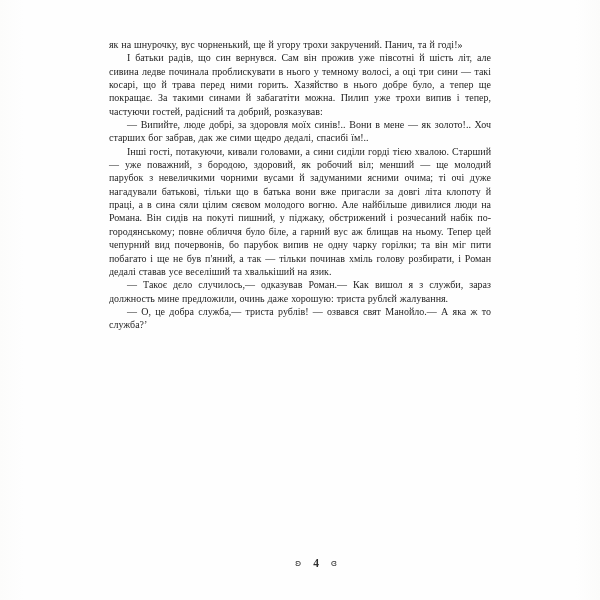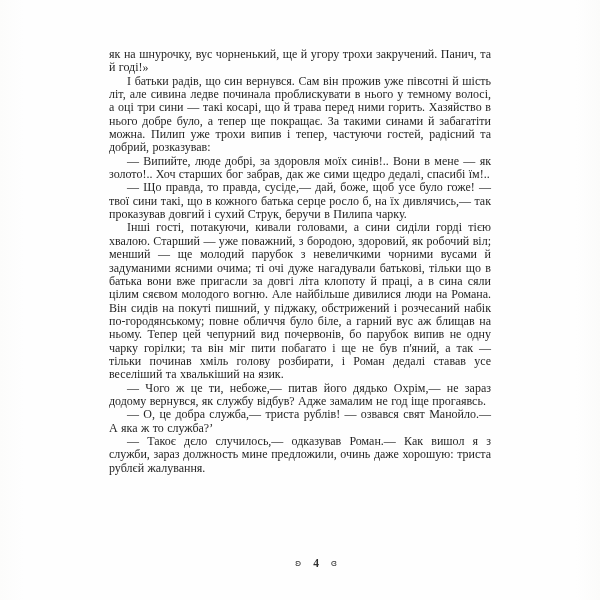--- a/index.html
+++ b/index.html
@@ -14,24 +14,24 @@
     overflow: hidden;
   }
   .page {
     position: absolute;
     inset: 0;
     background: linear-gradient(90deg, #fcfcfb 0%, #fefefe 4%, #fefefe 96%, #fbfbfa 100%);
   }
   .text-block {
     position: absolute;
     left: 109px;
-    top: 48px;
+    top: 38px;
     width: 382px;
     font-family: "Liberation Serif", "DejaVu Serif", serif;
-    font-size: 12px;
+    font-size: 10px;
     line-height: 13.35px;
     color: #252525;
     text-align: justify;
     text-justify: inter-word;
   }
   .text-block p {
     margin: 0;
     padding: 0;
     word-spacing: 0.4px;
   }
@@ -65,25 +65,23 @@
 </style>
 </head>
 <body>
 
 <div class="page">
 
   <div class="text-block">
     <p>як на шнурочку, вус чорненький, ще й угору трохи закручений. Панич, та й годі!»</p>
     <p class="indent">І батьки радів, що син вернувся. Сам він прожив уже півсотні й шість літ, але сивина ледве починала проблискувати в нього у темному волосі, а оці три сини — такі косарі, що й трава перед ними горить. Хазяйство в нього добре було, а тепер ще покращає. За такими синами й забагатіти можна. Пилип уже трохи випив і тепер, частуючи гостей, радісний та добрий, розказував:</p>
     <p class="indent">— Випийте, люде добрі, за здоровля моїх синів!.. Вони в мене — як золото!.. Хоч старших бог забрав, дак же сими щедро дедалі, спасибі їм!..</p>
-    <p class="indent">— Що правда, то правда, сусіде,— дай, боже, щоб усе було гоже! — твої сини такі, що в кожного батька серце росло б, на їх дивлячись,— так проказував довгий і сухий Струк, беручи в Пилипа чарку.</p>
     <p class="indent">Інші гості, потакуючи, кивали головами, а сини сиділи горді тією хвалою. Старший — уже поважний, з бородою, здоровий, як робочий віл; менший — ще молодий парубок з невеличкими чорними вусами й задуманими ясними очима; ті очі дуже нагадували батькові, тільки що в батька вони вже пригасли за довгі літа клопоту й праці, а в сина сяли цілим сяєвом молодого вогню. Але найбільше дивилися люди на Романа. Він сидів на покуті пишний, у піджаку, обстрижений і розчесаний набік по-городянському; повне обличчя було біле, а гарний вус аж блищав на ньому. Тепер цей чепурний вид почервонів, бо парубок випив не одну чарку горілки; та він міг пити побагато і ще не був п'яний, а так — тільки починав хміль голову розбирати, і Роман дедалі ставав усе веселіший та хвалькіший на язик.</p>
-    <p class="indent">— Чого ж це ти, небоже,— питав його дядько Охрім,— не зараз додому вернувся, як службу відбув? Адже замалим не год іще прогаявсь.</p>
+    <p class="indent">— Такоє дєло случилось,— одказував Роман.— Как вишол я з служби, зараз должность мине предложили, очинь даже хорошую: триста рублєй жалування.</p>
     <p class="indent">— О, це добра служба,— триста рублів! — озвався свят Манойло.— А яка ж то служба?’</p>
-    <p class="indent">— Такоє дєло случилось,— одказував Роман.— Как вишол я з служби, зараз должность мине предложили, очинь даже хорошую: триста рублєй жалування.</p>
     <p class="indent"></p>
   </div>
 
   <div class="folio">
     <span class="ornament">ʚ</span>
     <span class="page-number">4</span>
     <span class="ornament">ɞ</span>
   </div>
 
 </div>

